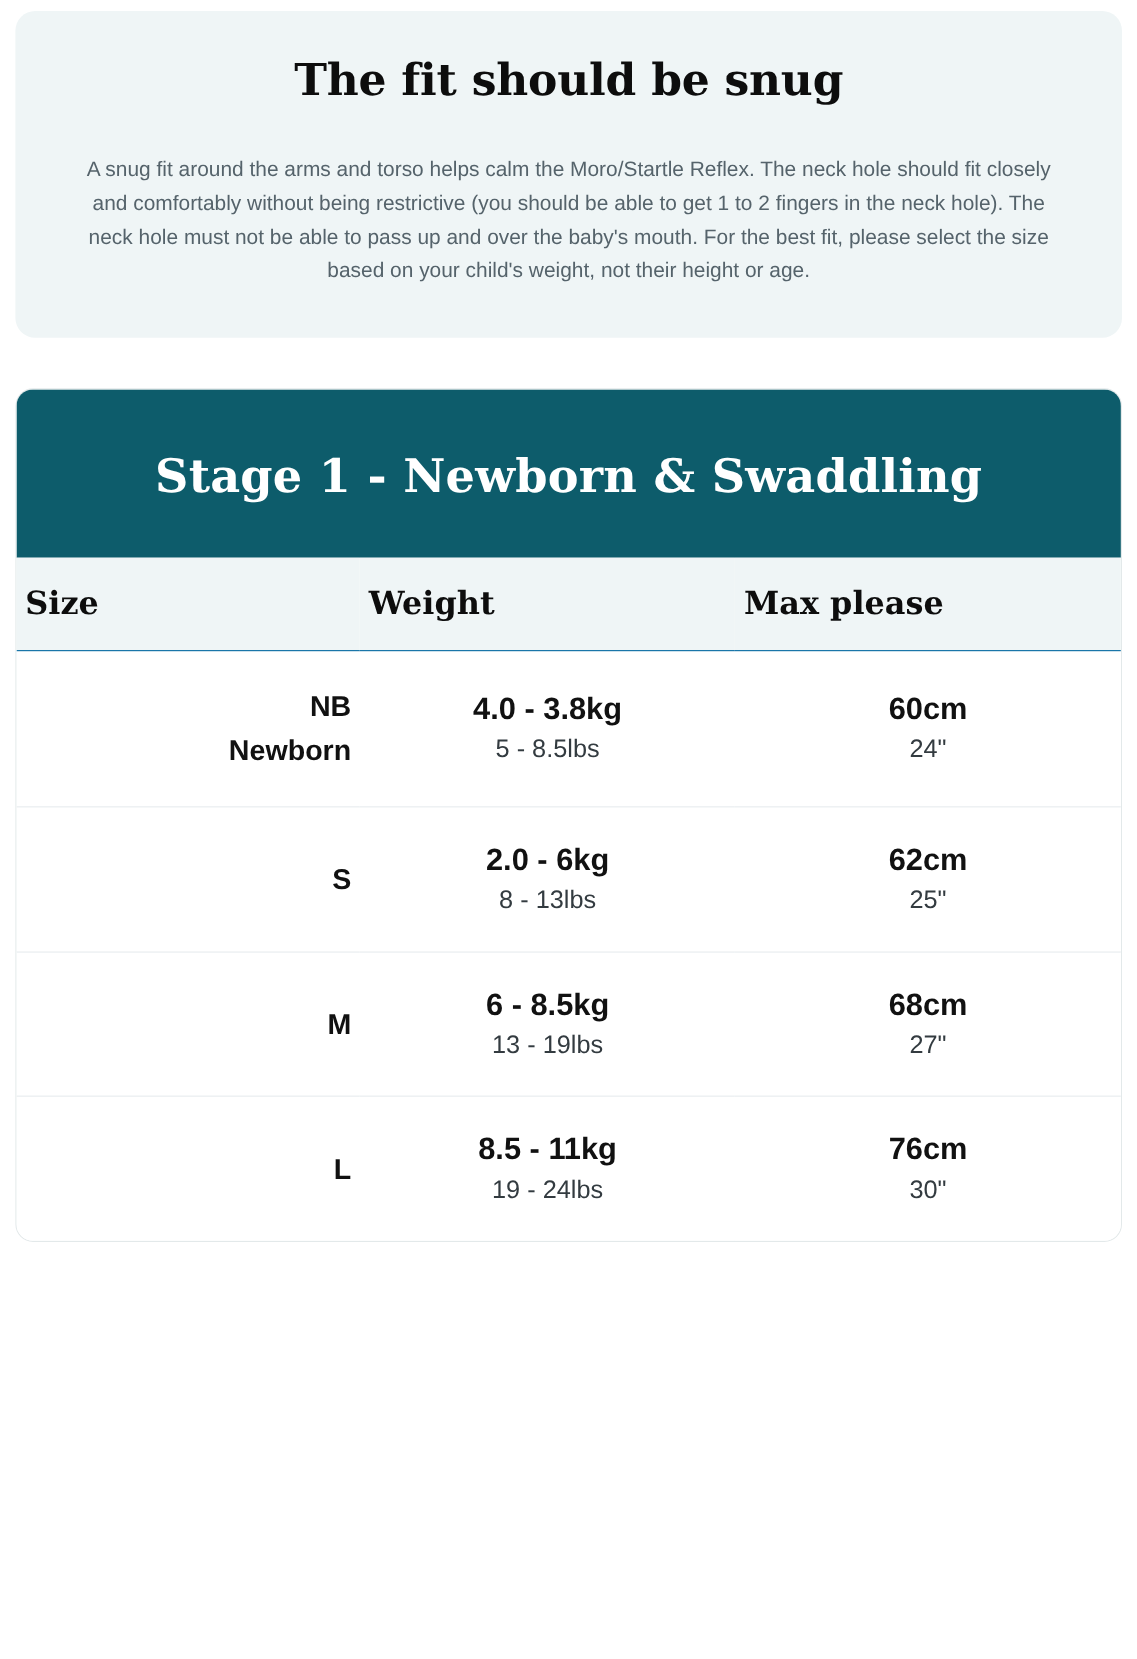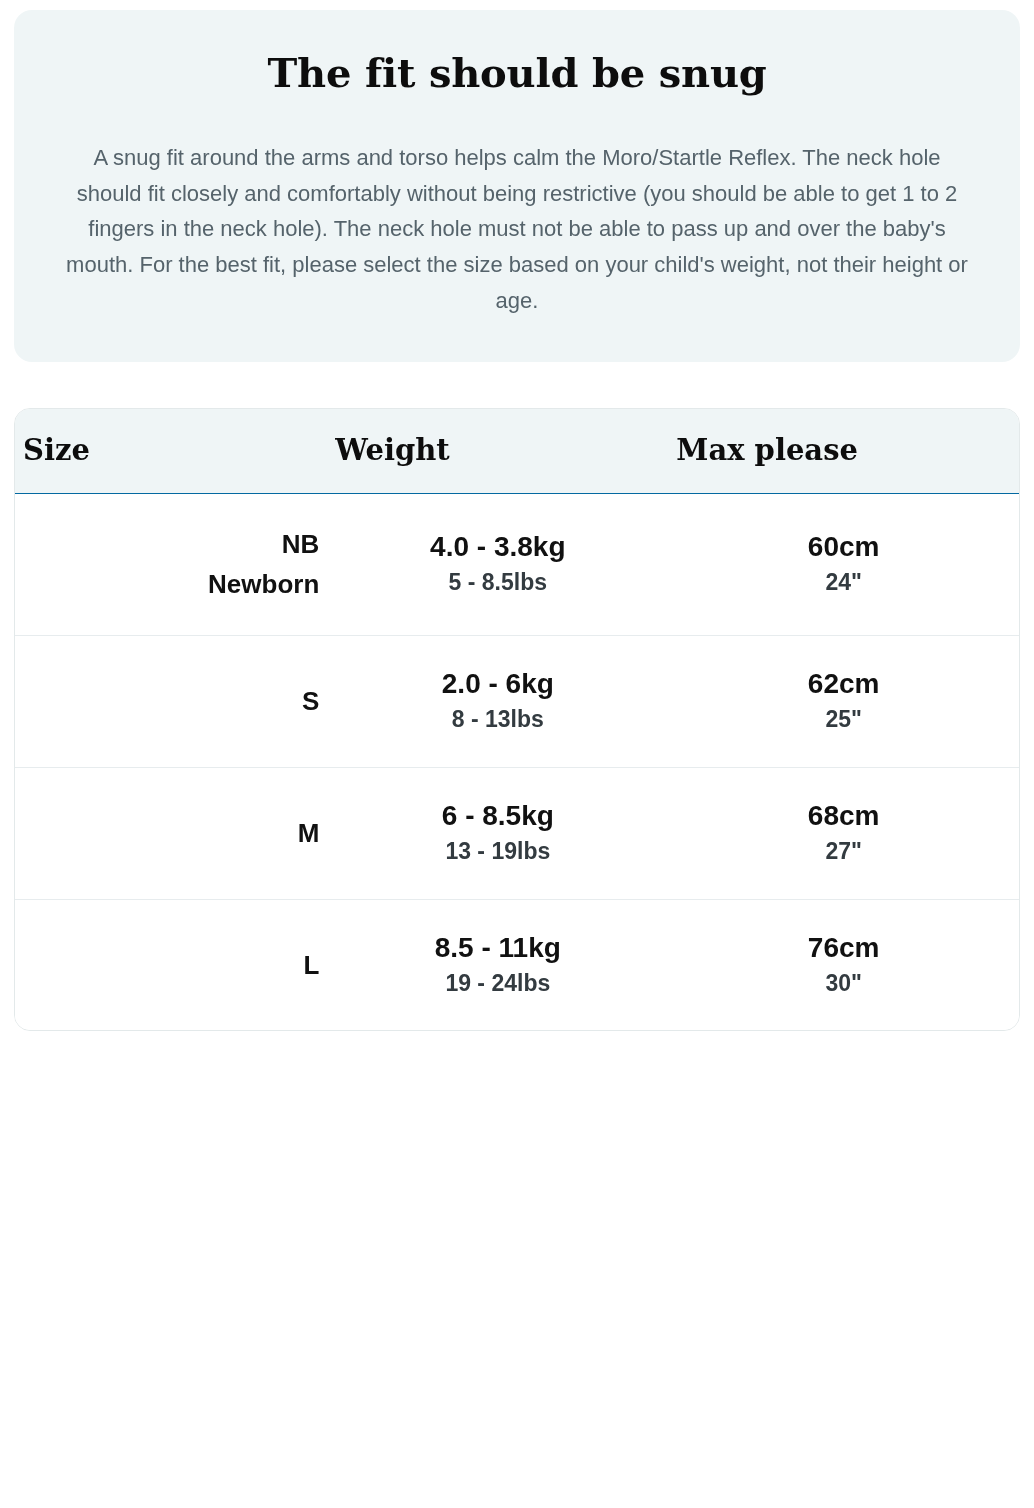--- a/index.html
+++ b/index.html
@@ -36,21 +36,21 @@
     font-family: "DejaVu Serif", "Liberation Serif", serif;
     font-weight: bold;
     font-size: 40px;
     line-height: 1.15;
     color: #0d0d0d;
     text-align: center;
     margin: 0 0 44px 0;
     letter-spacing: -0.2px;
   }
   .info-body {
-    font-size: 22px;
+    font-size: 19px;
     line-height: 1.62;
     color: #55636b;
     text-align: center;
     margin: 0;
   }
 
   
   .table-card {
     width: 1006px;
     margin: 46px auto 0 auto;
@@ -108,40 +108,43 @@
     text-align: right;
   }
   .cell-primary {
     font-size: 28px;
     font-weight: bold;
     color: #111111;
     line-height: 1.3;
   }
   .cell-secondary {
     font-size: 23px;
-    font-weight: bold;
+    font-weight: normal;
     color: #333b40;
     line-height: 1.5;
     margin-top: 0;
   }
   .col-size { width: 31%; }
   .col-weight { width: 34%; }
   .col-height { width: 35%; }
 </style>
 </head>
 <body>
 
 <div class="page">
 
   <section class="info-panel">
     <h1 class="info-title">The fit should be snug</h1>
     <p class="info-body">A snug fit around the arms and torso helps calm the Moro/Startle Reflex. The neck hole should fit closely and comfortably without being restrictive (you should be able to get 1 to 2 fingers in the neck hole). The neck hole must not be able to pass up and over the baby's mouth. For the best fit, please select the size based on your child's weight, not their height or age.</p>
   </section>
 
   <section class="table-card">
+    <div class="table-header">
+      <h2 class="table-header-title">Stage 1 - Newborn &amp; Swaddling</h2>
+    </div>
 
     <table class="size-table">
       <thead>
         <tr>
           <th class="col-size">Size</th>
           <th class="col-weight">Weight</th>
           <th class="col-height">Max please</th>
         </tr>
       </thead>
       <tbody>

